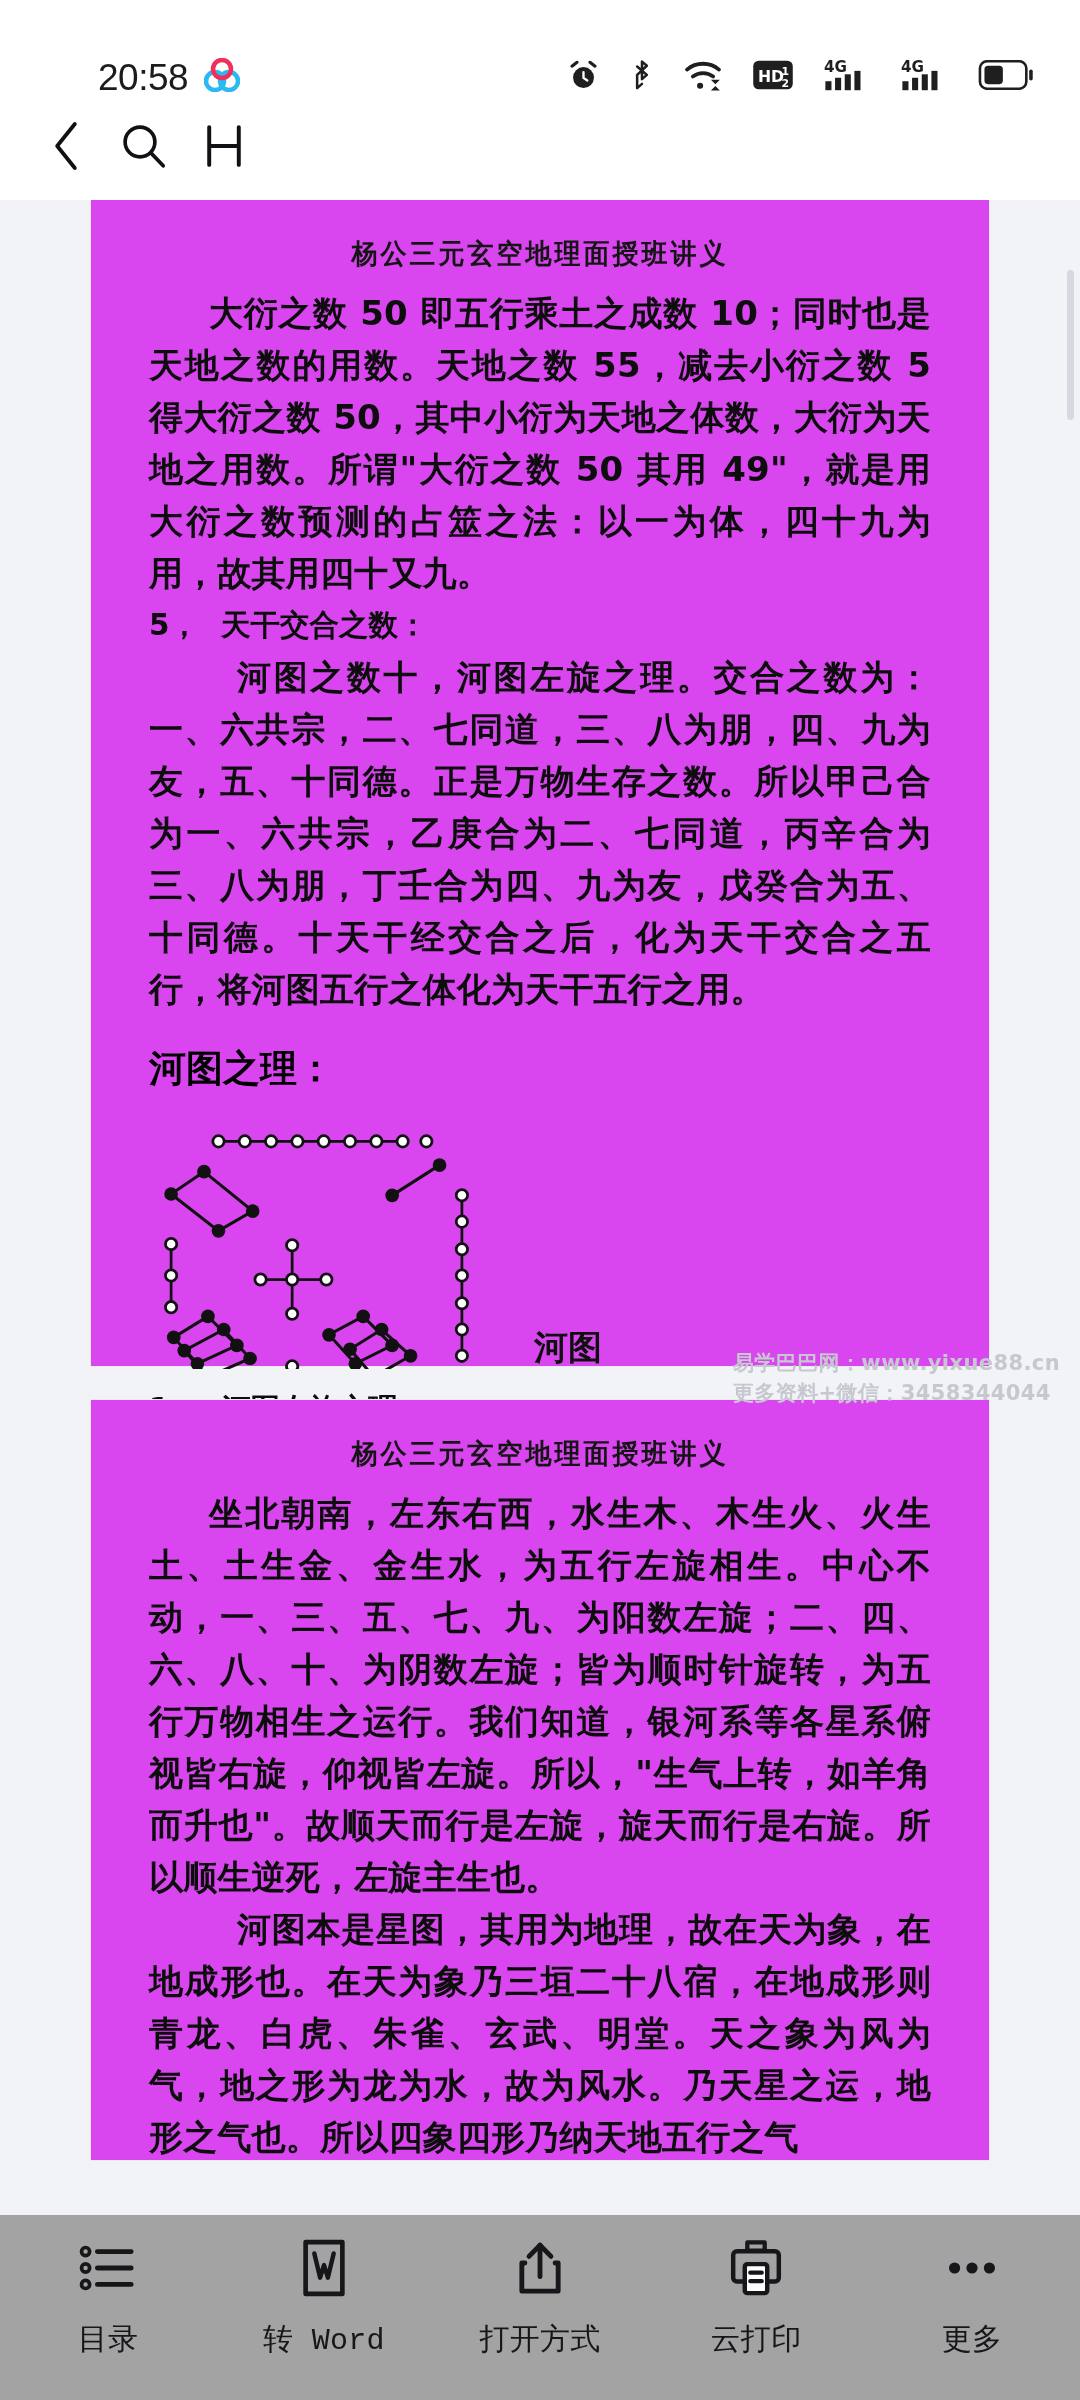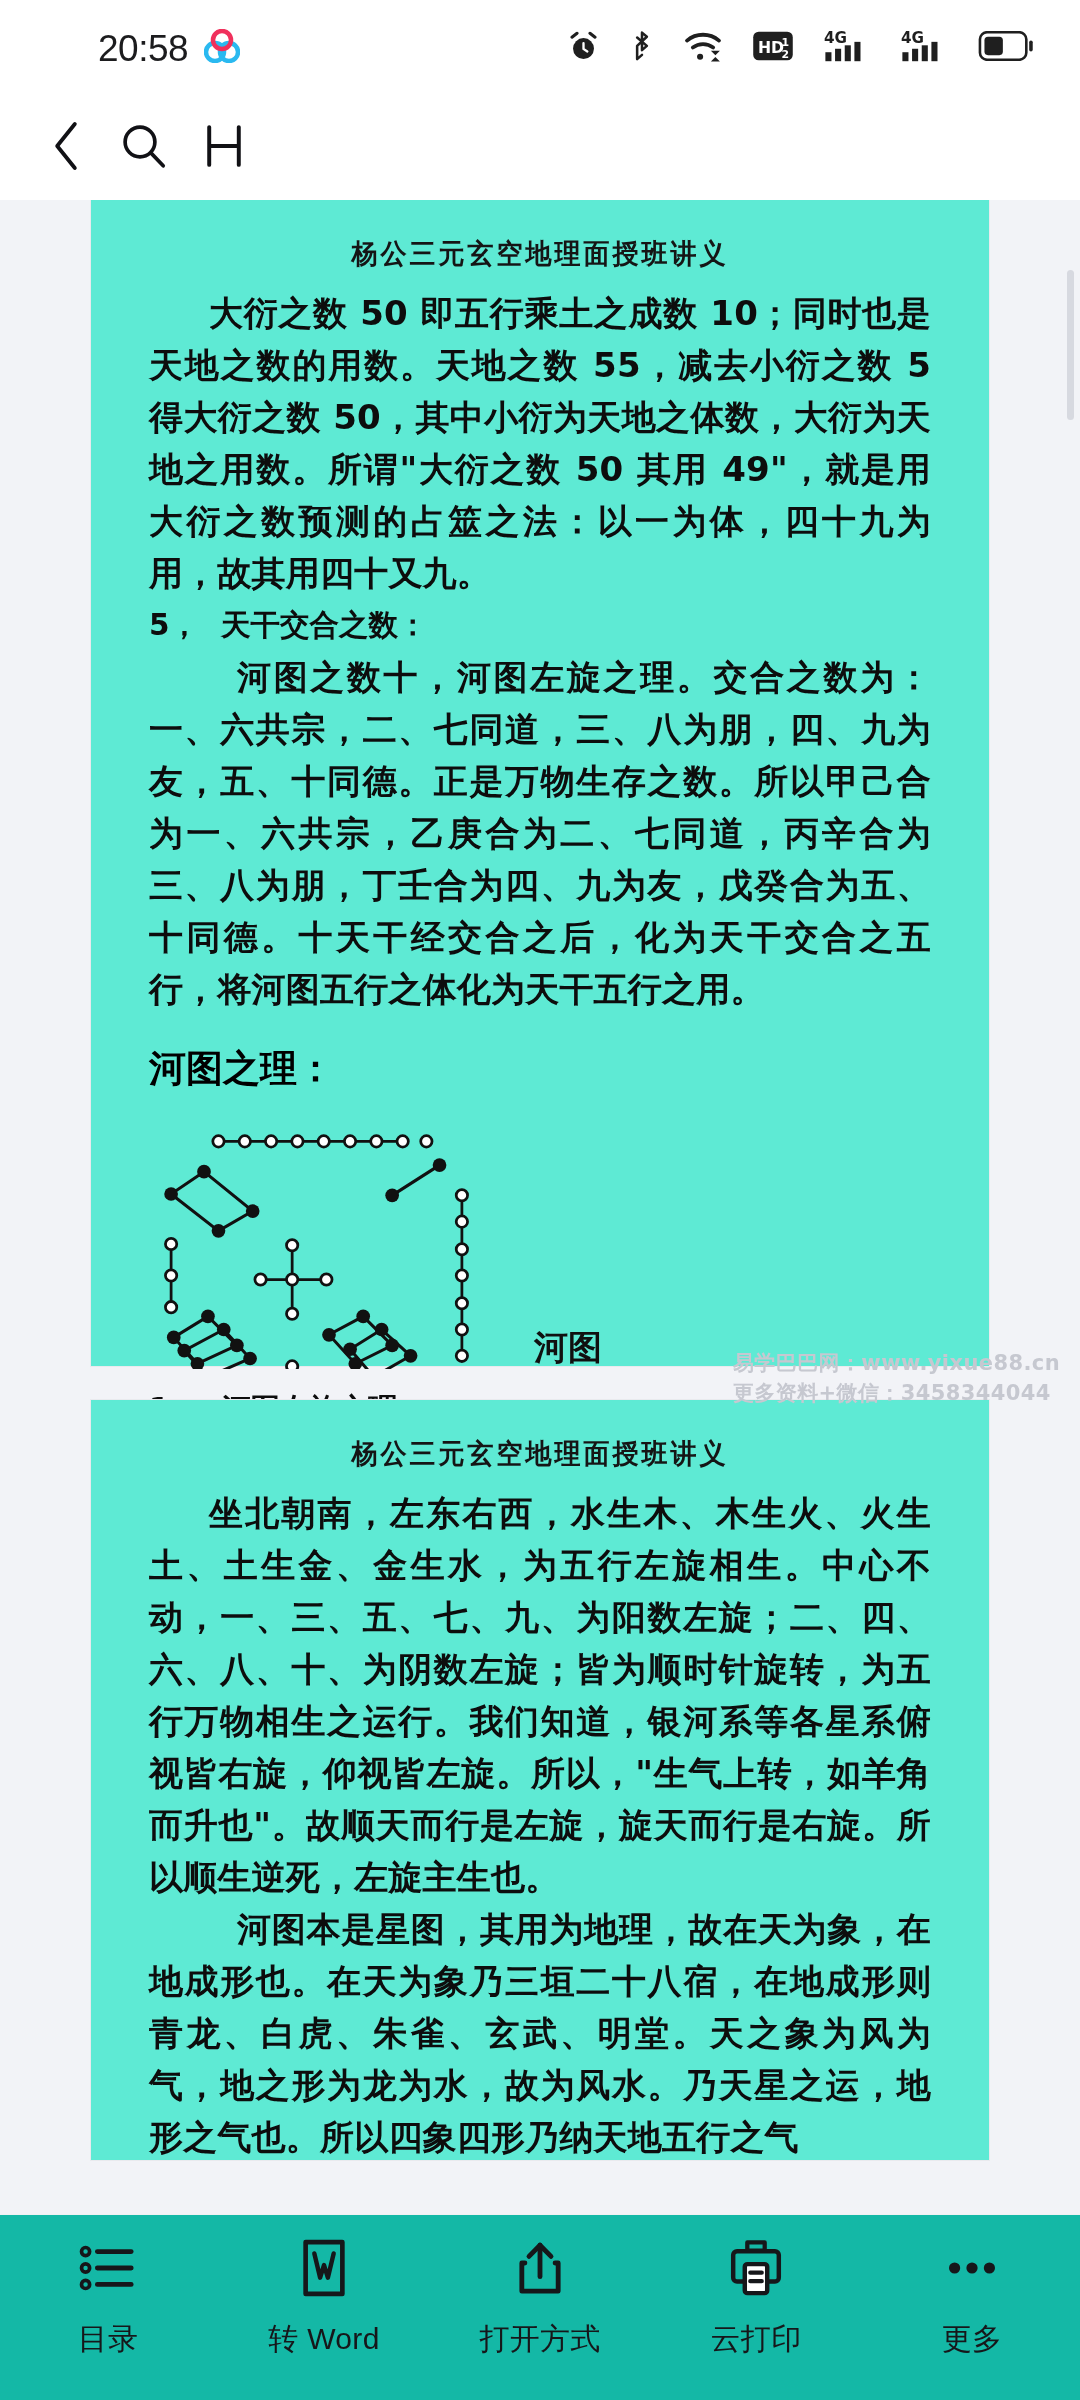--- a/index.html
+++ b/index.html
@@ -12,21 +12,21 @@
   .screen {
     position: relative;
     width: 1080px; height: 2400px;
     background: #ffffff;
     display: flex; flex-direction: column;
   }
 
   
   .status-bar {
     height: 96px; flex: 0 0 96px;
-    display: flex; align-items: center;
+    display: flex; align-items: flex-end;
     padding: 0 46px 0 0;
     background: #ffffff;
   }
   .sb-left { display: flex; align-items: center; gap: 16px; padding-left: 98px; }
   .sb-time {
     font-size: 37px; font-weight: 500; color: #1c1c1e;
     letter-spacing: -0.5px; line-height: 1;
   }
   .sb-right { margin-left: auto; display: flex; align-items: center; gap: 30px; }
   .ic { display: block; }
@@ -50,21 +50,21 @@
 
   
   .doc-viewport {
     position: relative;
     flex: 1 1 auto;
     background: #f2f3f7;
     overflow: hidden;
   }
   .page {
     position: relative;
-    background: #5eead4;
+    background: #d946ef;
     margin: 0 auto;
     width: 898px;
     box-shadow: 0 0 0 1px #e9eaee;
   }
   .page-inner { padding: 0 58px; position: relative; }
 
   .page-title {
     text-align: center;
     font-family: "DejaVu Sans", sans-serif;
     font-weight: 700;
@@ -134,24 +134,25 @@
     position: absolute;
     right: 6px; top: 70px;
     width: 7px; height: 150px;
     border-radius: 4px;
     background: #d7d9e0;
   }
 
   
   .toolbar {
     height: 186px; flex: 0 0 186px;
-    background: #14b8a6;
+    background: #a3a3a3;
     display: flex; align-items: flex-start;
     border-top: 1px solid #f0f0f2;
     padding-top: 22px;
+    font-family: Liberation Mono, monospace;
   }
   .tb-item {
     flex: 1 1 0;
     display: flex; flex-direction: column;
     align-items: center; gap: 20px;
   }
   .tb-icon { height: 62px; display: flex; align-items: center; justify-content: center; }
   .tb-label {
     font-size: 30px; color: #16171a; font-weight: 400;
     letter-spacing: 0.3px;

